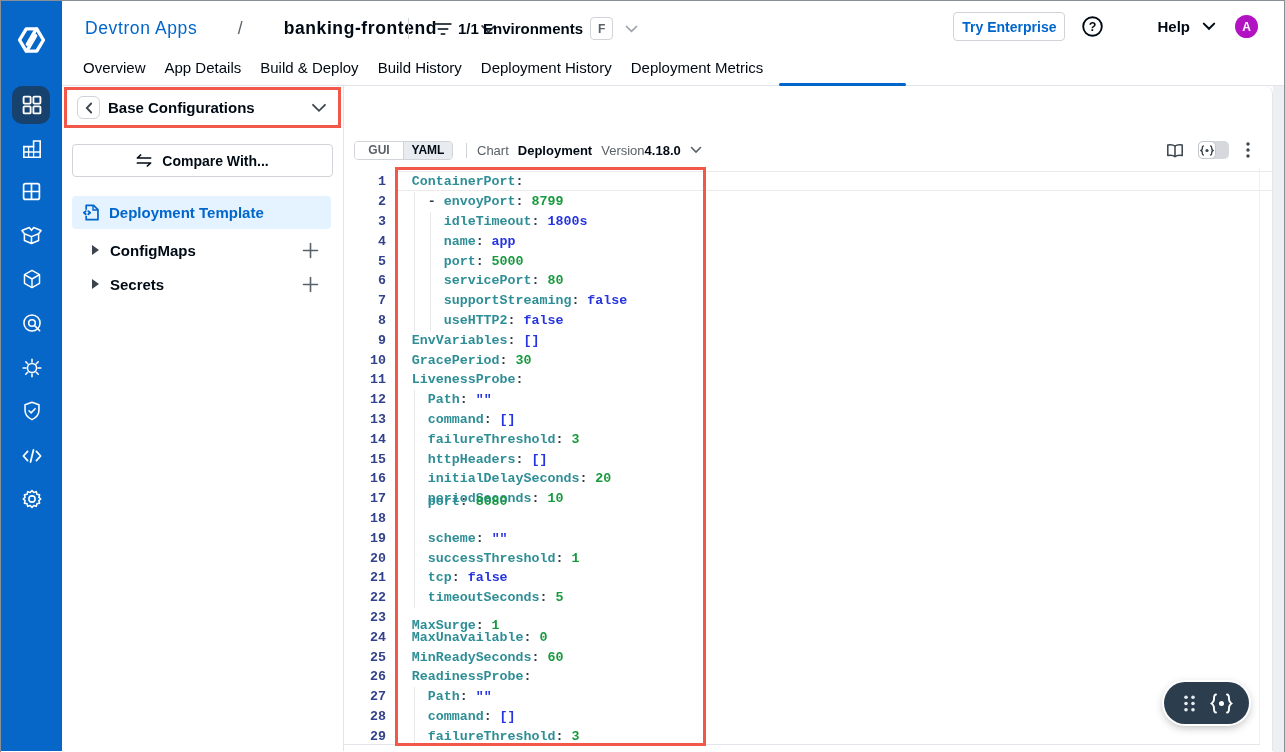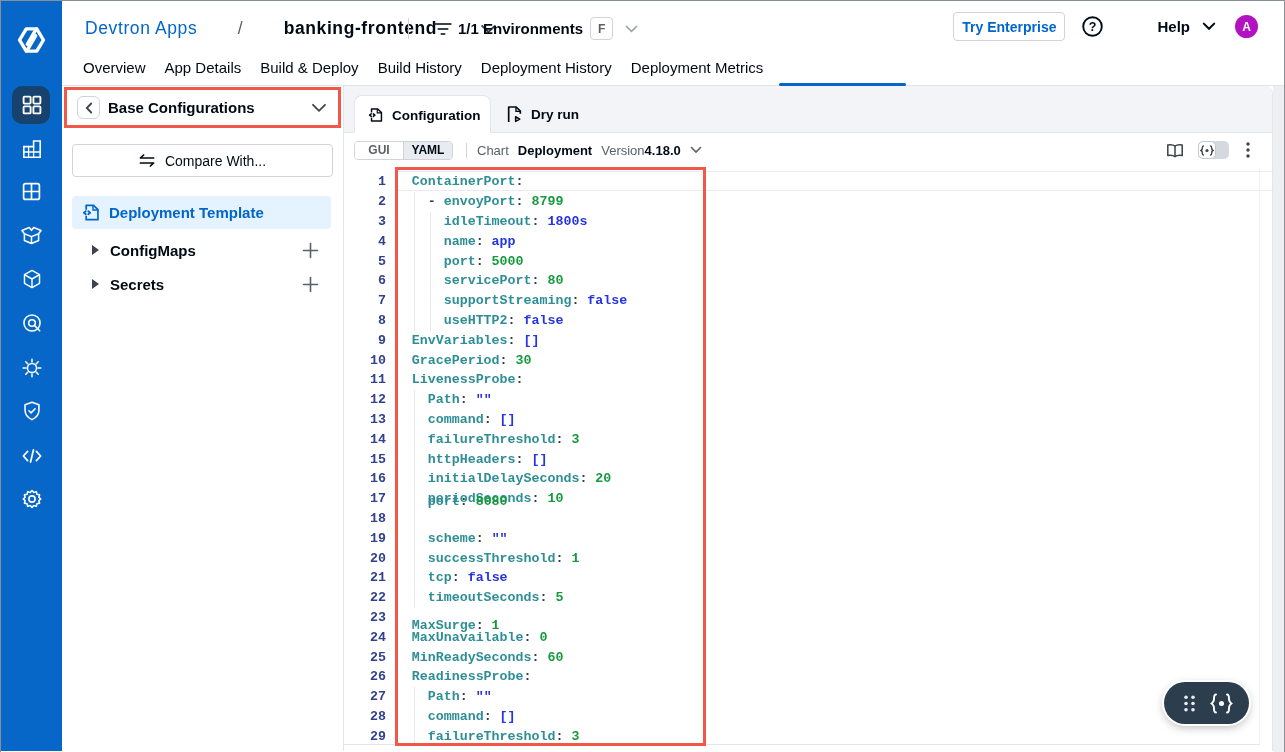--- a/index.html
+++ b/index.html
@@ -24,21 +24,21 @@
 .tryent { height:29px; padding:0 8px; border:1px solid #d0d4d9; border-radius:4px; background:#fff; color:#0066cc; font-weight:bold; font-size:14px; display:flex; align-items:center; }
 .tabs { position:absolute; left:21px; top:48px; height:37px; display:flex; align-items:center; font-size:15px; gap:19px; }
 .cfgtab { position:absolute; left:719px; top:48px; height:37px; display:flex; align-items:center; gap:9px; color:#0066cc; font-weight:bold; font-size:15px; }
 .cfgline { position:absolute; left:717px; top:82px; width:127px; height:3px; background:#0066cc; border-radius:2px; }
 
 
 .lpanel { position:absolute; left:62px; top:86px; width:282px; bottom:1px; background:#fff; border-right:1px solid #e1e4e8; }
 .redbox1 { position:absolute; left:64px; top:87px; width:277px; height:41px; border:3px solid #f1584a; z-index:5; }
 .backbtn { position:absolute; left:77px; top:96px; width:23px; height:23px; border:1px solid #d0d4d9; border-radius:6px; display:flex; align-items:center; justify-content:center; background:#fff; }
 .basetxt { position:absolute; left:108px; top:99px; font-size:15px; font-weight:bold; }
-.comparebtn { position:absolute; left:72px; top:144px; width:261px; height:33px; border:1px solid #d0d4d9; border-radius:4px; background:#fff; display:flex; align-items:center; justify-content:center; gap:10px; font-size:14px; font-weight:normal; }
+.comparebtn { position:absolute; left:72px; top:144px; width:261px; height:33px; border:1px solid #d0d4d9; border-radius:4px; background:#fff; display:flex; align-items:center; justify-content:center; gap:10px; font-size:14px; font-weight:bold; }
 .dtpl { position:absolute; left:72px; top:196px; width:259px; height:33px; background:#e5f2ff; border-radius:4px; display:flex; align-items:center; font-size:15px; font-weight:bold; color:#0066cc; }
 .crow { position:absolute; left:72px; width:259px; height:26px; display:flex; align-items:center; font-size:15px; font-weight:bold; }
 
 
 .main { position:absolute; left:344px; top:86px; right:12px; bottom:1px; background:#fff; border-right:1px solid #e4e7ea; border-top-right-radius:8px; }
 .tabstrip { position:absolute; left:0; top:0; right:0; height:47px; background:#f2f4f7; border-bottom:1px solid #e3e6ea; border-top-right-radius:8px; }
 .etab1 { position:absolute; left:10px; top:9px; width:137px; height:39px; background:#fff; border:1px solid #e3e6ea; border-bottom:none; border-radius:8px 8px 0 0; display:flex; align-items:center; gap:8px; padding-left:13px; font-size:13.5px; font-weight:bold; }
 .etab2 { position:absolute; left:147px; top:9px; height:38px; display:flex; align-items:center; gap:9px; padding-left:16px; font-size:13.5px; font-weight:bold; }
 .toolbar { position:absolute; left:0; top:47px; right:0; height:34px; background:#fff; display:flex; align-items:center; }
 .seg { display:flex; margin-left:10px; height:19px; border:1px solid #d0d4d9; border-radius:4px; overflow:hidden; font-size:12px; }
@@ -214,38 +214,20 @@
   <svg style="margin-left:19px;" width="9" height="12" viewBox="0 0 9 12">
       <path d="M1 1 L8 6 L1 11 Z" fill="#3b444c"></path>
     </svg>
   <span style="margin-left:10px;">Secrets</span>
   <svg style="margin-left:auto; margin-right:12px;" width="17" height="17" viewBox="0 0 17 17" fill="none" stroke="#596168" stroke-width="1.6" stroke-linecap="round">
       <path d="M8.5 1.5 V15.5 M1.5 8.5 H15.5"></path>
     </svg>
 </div>
 
 <div class="main">
-  <div class="tabstrip">
-    <div class="etab1">
-      <svg width="16" height="16" viewBox="0 0 20 20" fill="none" stroke="#000a14" stroke-width="1.8">
-          <path d="M4.4 7 V2.4 H12.2 L16.8 7 V17.6 H4.4 V13.4" stroke-linejoin="round"></path>
-          <path d="M11.6 2.6 L11.6 7.4 L16.6 7.4" stroke-width="1.5"></path>
-          <path d="M4 8.6 L2 10.2 L4 11.8 M6.6 8.6 L8.6 10.2 L6.6 11.8" stroke-width="1.9" stroke-linecap="round" stroke-linejoin="round"></path>
-        </svg>
-      <span>Configuration</span>
-    </div>
-    <div class="etab2">
-      <svg width="15" height="17" viewBox="0 0 16 18" fill="none" stroke="#000a14" stroke-width="1.8">
-          <path d="M1.8 17 V1 H9.8 L14.2 5.4 V8.2" stroke-linejoin="round"></path>
-          <path d="M9.6 1.2 V5.7 H14.1" stroke-width="1.5"></path>
-          <path d="M9.2 11.4 L13.6 13.9 L9.2 16.4 Z" fill="none" stroke="#000a14" stroke-width="1.6" stroke-linejoin="round"></path>
-        </svg>
-      <span>Dry run</span>
-    </div>
-  </div>
   <div class="toolbar">
     <div class="seg">
         <span class="g">GUI</span>
         <span class="y">YAML</span>
       </div>
     <div class="chartinfo">
       <div style="width:1px; height:15px; background:#d0d4d9; margin-right:10px;"></div>
       <span>Chart</span>
         <b style="margin-left:9px;">Deployment</b>
         <span style="margin-left:9px;">Version</span>

